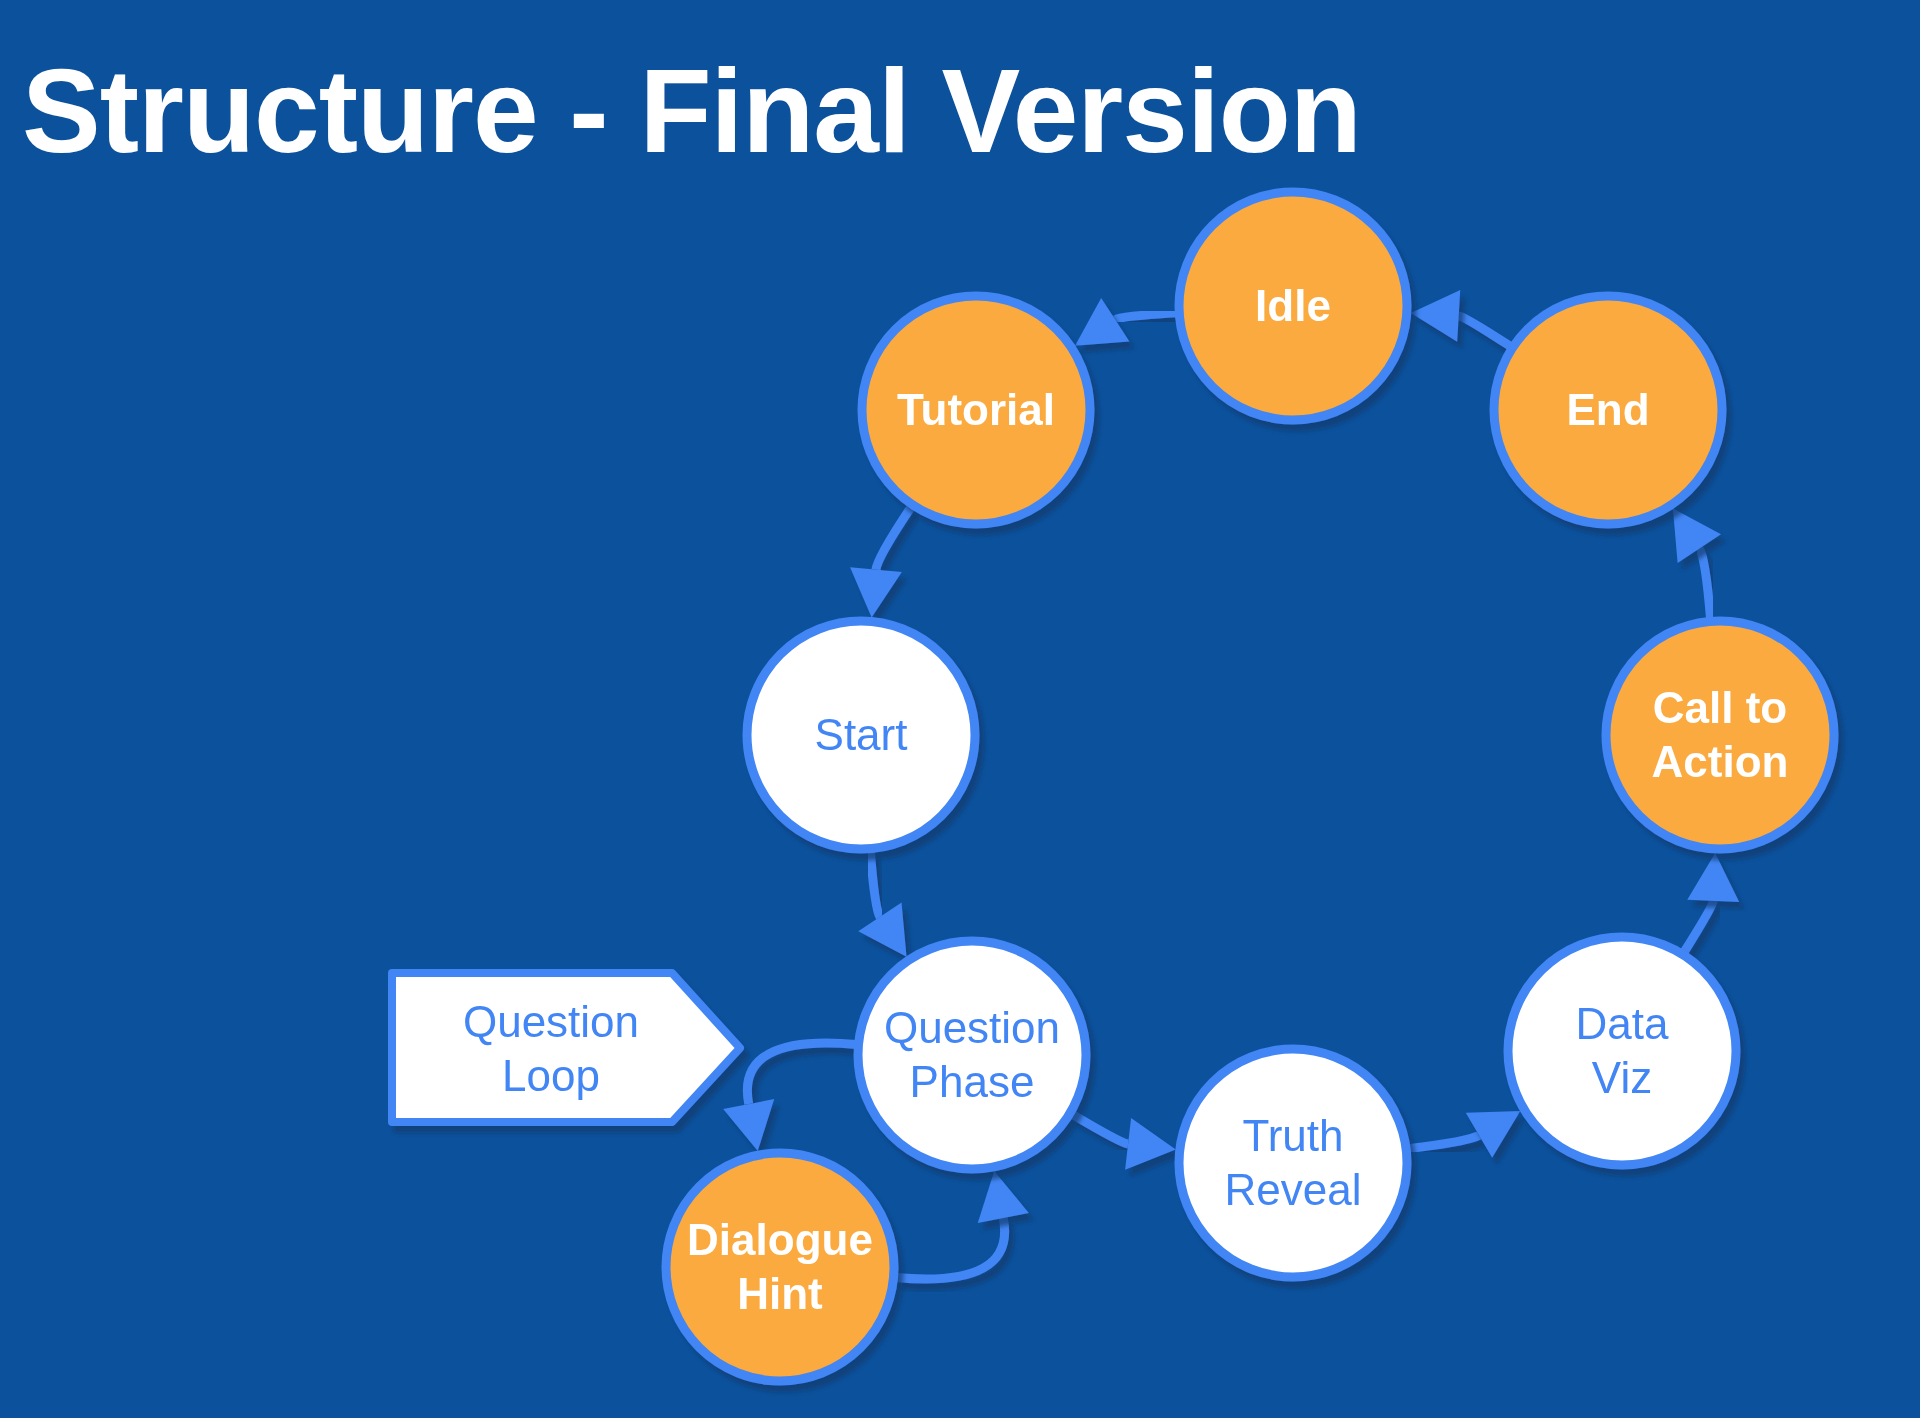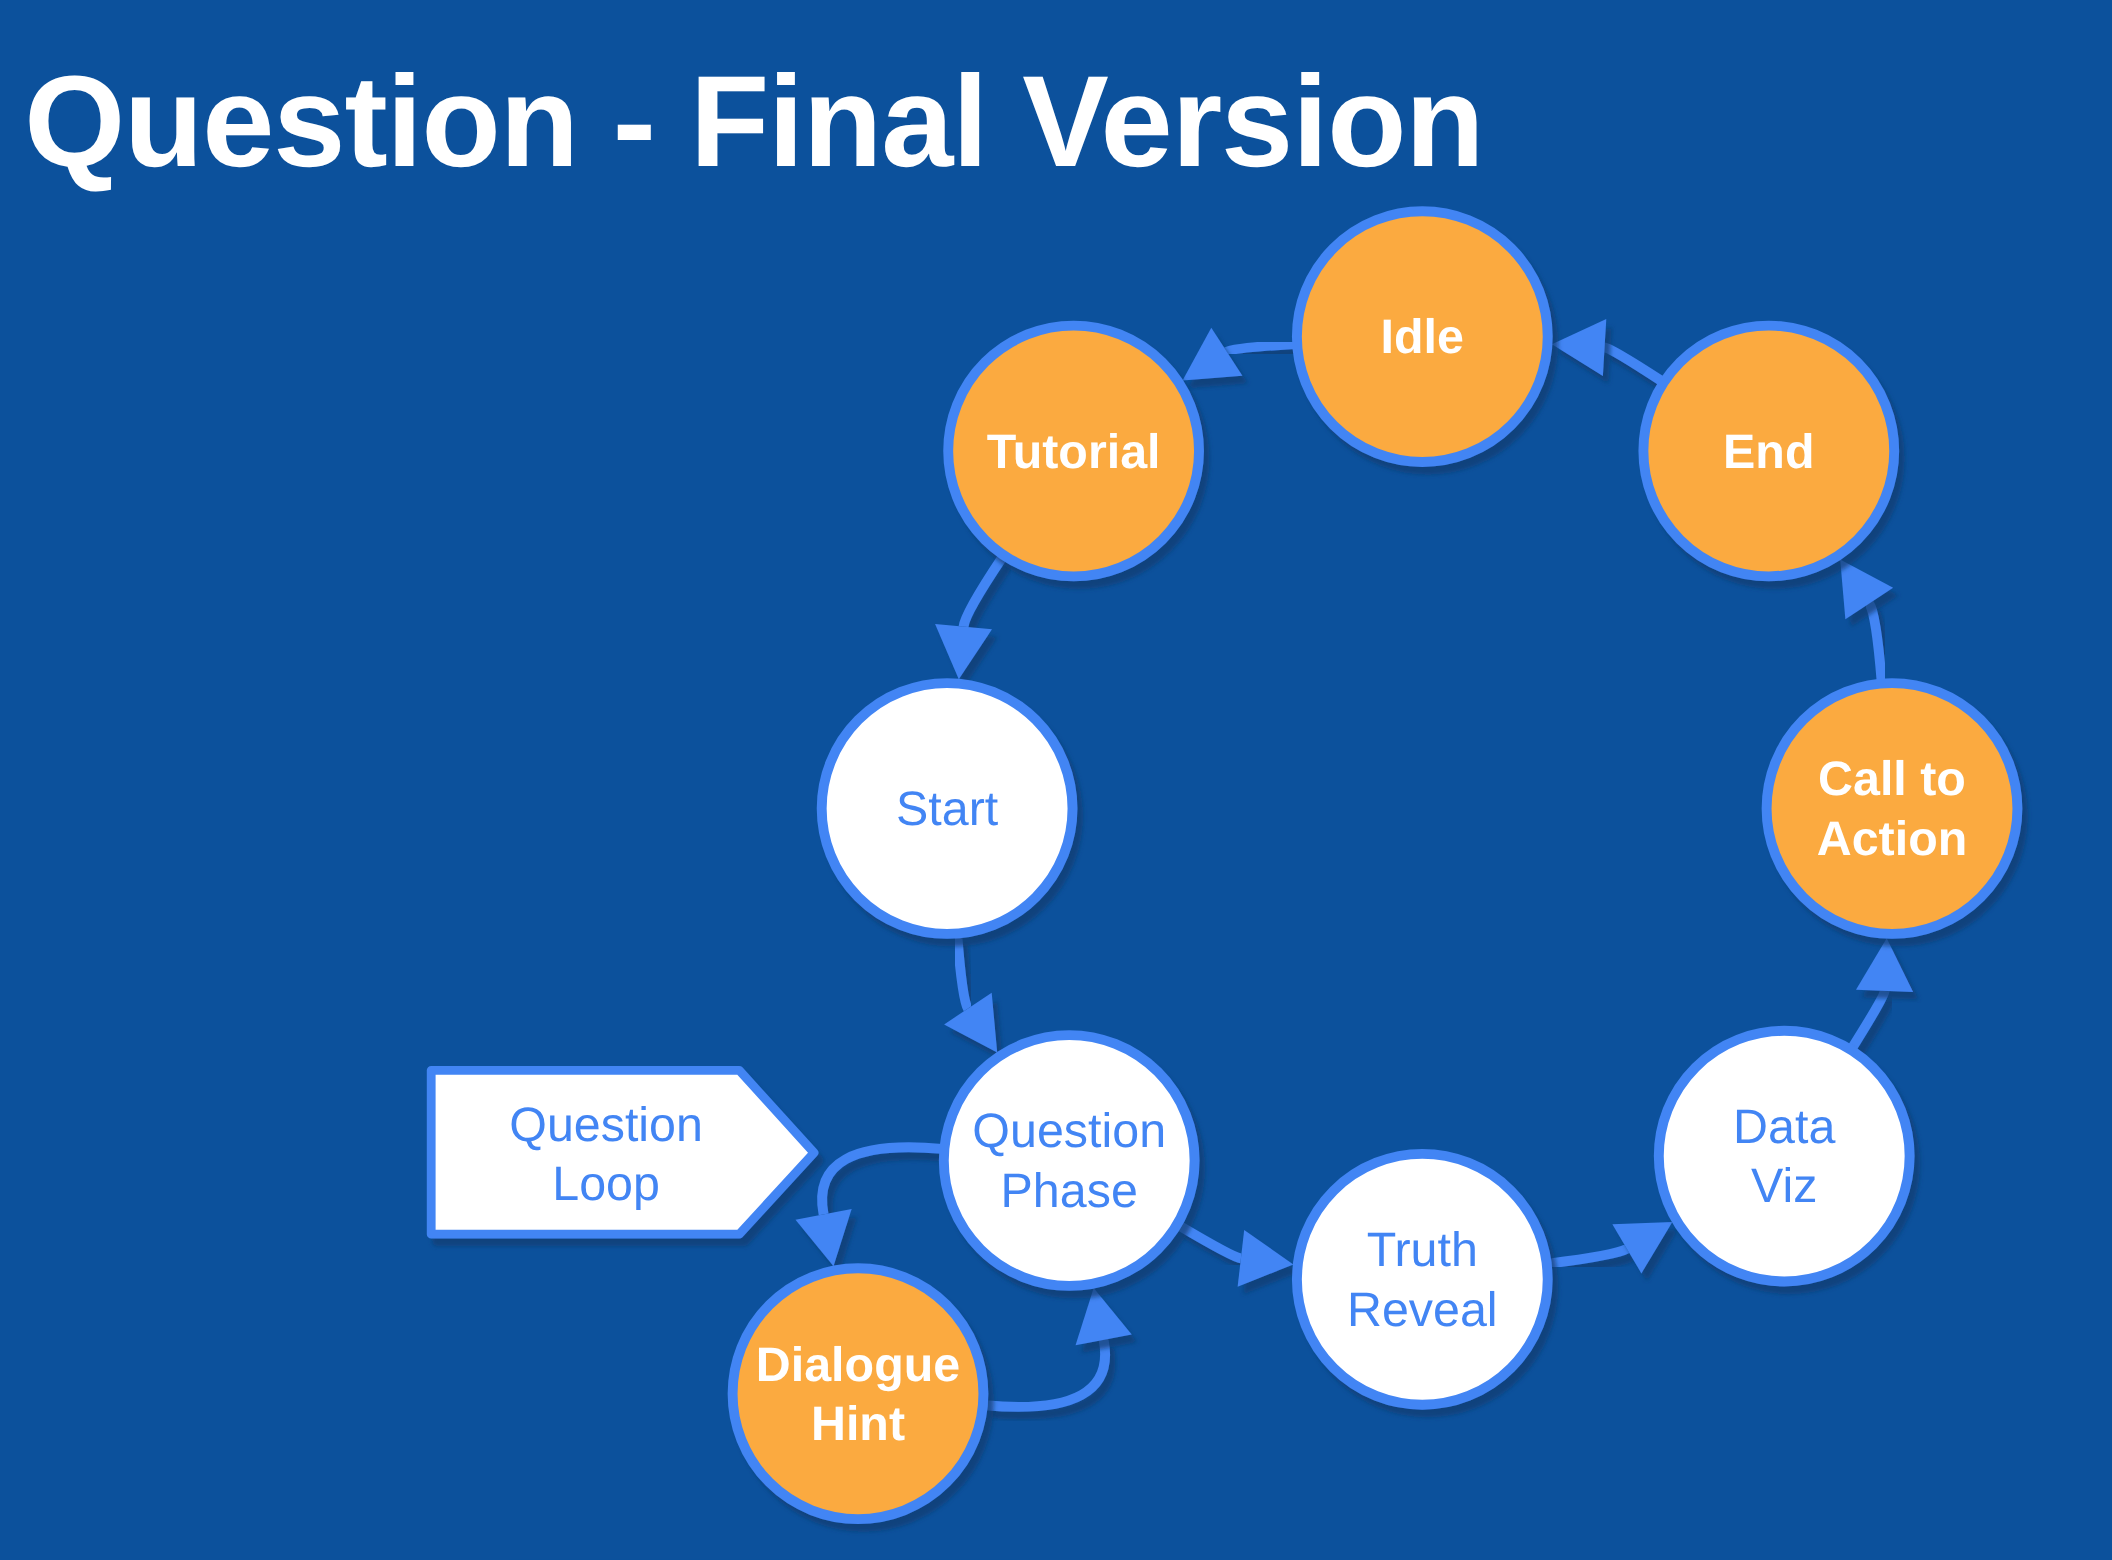--- a/index.html
+++ b/index.html
@@ -17,21 +17,21 @@
     font-family: "Liberation Sans", sans-serif;
   }
   svg#diagram { position: absolute; left: 0; top: 0; }
   .node-label { font-family: "Liberation Sans", sans-serif; font-size: 44px; text-anchor: middle; }
   .node-label.dark { fill: #ffffff; font-weight: bold; }
   .node-label.light { fill: #4285f4; font-weight: normal; }
 </style>
 </head>
 <body>
 
-<h1 id="title">Question - Final Version</h1>
+<h1 id="title">Structure - Final Version</h1>
 
 <svg id="diagram" width="1920" height="1418" viewBox="0 0 1920 1418">
   <defs>
     <filter id="shadow" x="-20%" y="-20%" width="140%" height="140%">
       <feDropShadow dx="5" dy="7" stdDeviation="2" flood-color="#0a3a70" flood-opacity="0.7"></feDropShadow>
     </filter>
   </defs>
   <g id="edges-layer">
       <g>
         <path d="M 1177.2026281794595 312.85336993423635 Q 1120.7839620269717 316.1924611783659 1115.3142896312418 319.7363378510354" fill="none" stroke="#4285f4" stroke-width="9" filter="url(#shadow)"></path>

